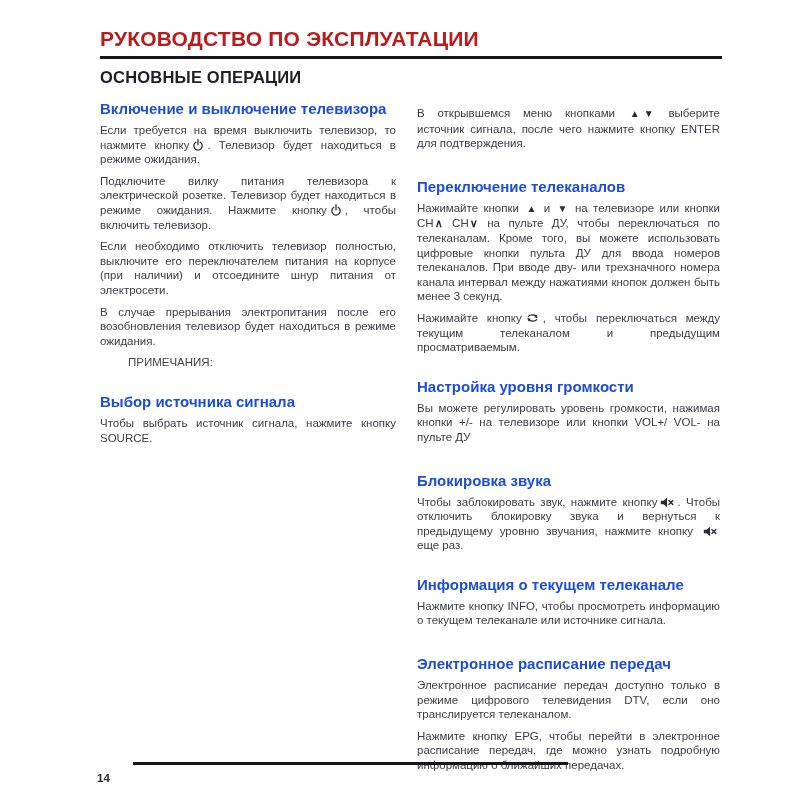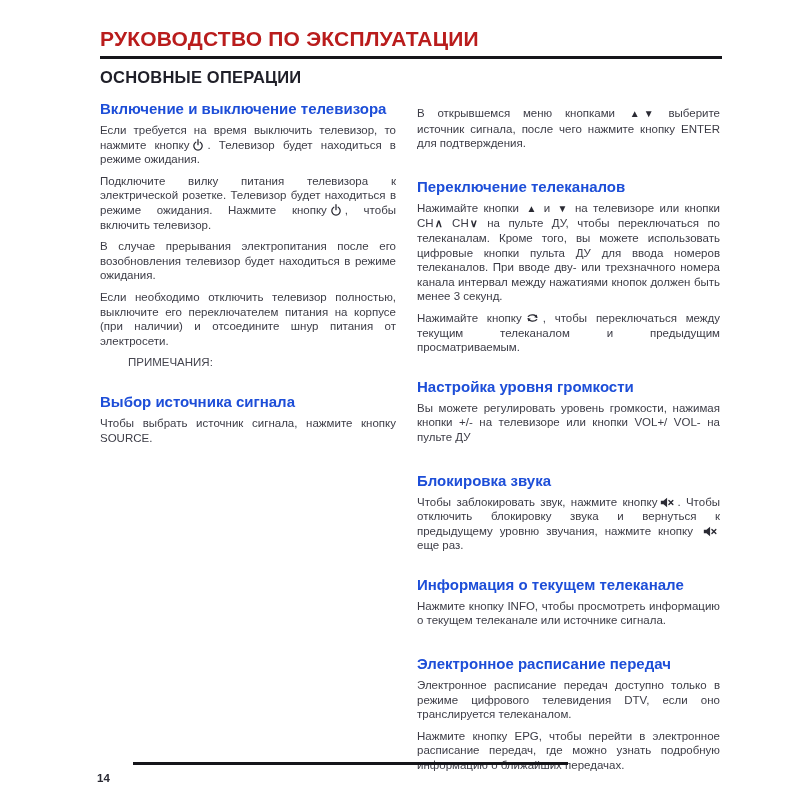--- a/index.html
+++ b/index.html
@@ -83,22 +83,22 @@
 
     <h3>Включение и выключение телевизора</h3>
     <p><span>Если требуется на время выключить телевизор, то нажмите кнопку</span><span class="inl-icon"><svg width="12" height="12" viewBox="0 0 16 16">
             <path d="M5.1 4.3 A5.6 5.6 0 1 0 10.9 4.3" fill="none" stroke="#2a2a33" stroke-width="1.7" stroke-linecap="round"></path>
             <line x1="8" y1="1" x2="8" y2="7.5" stroke="#2a2a33" stroke-width="1.7" stroke-linecap="round"></line>
           </svg></span><span>. Телевизор будет находиться в режиме ожидания.</span></p>
     <p><span>Подключите вилку питания телевизора к электрической розетке. Телевизор будет находиться в режиме ожидания. Нажмите кнопку</span><span class="inl-icon"><svg width="12" height="12" viewBox="0 0 16 16">
             <path d="M5.1 4.3 A5.6 5.6 0 1 0 10.9 4.3" fill="none" stroke="#2a2a33" stroke-width="1.7" stroke-linecap="round"></path>
             <line x1="8" y1="1" x2="8" y2="7.5" stroke="#2a2a33" stroke-width="1.7" stroke-linecap="round"></line>
           </svg></span><span>, чтобы включить телевизор.</span></p>
+    <p>Если необходимо отключить телевизор полностью, выключите его переключателем питания на корпусе (при наличии) и отсоедините шнур питания от электросети.</p>
     <p>В случае прерывания электропитания после его возобновления телевизор будет находиться в режиме ожидания.</p>
-    <p>Если необходимо отключить телевизор полностью, выключите его переключателем питания на корпусе (при наличии) и отсоедините шнур питания от электросети.</p>
 
     <div class="note">
       <p class="note-label">ПРИМЕЧАНИЯ:</p>
     </div>
 
     <h3 class="gap-top">Выбор источника сигнала</h3>
     <p>Чтобы выбрать источник сигнала, нажмите кнопку SOURCE.</p>
   </div>
 
   <div class="col col-right">

